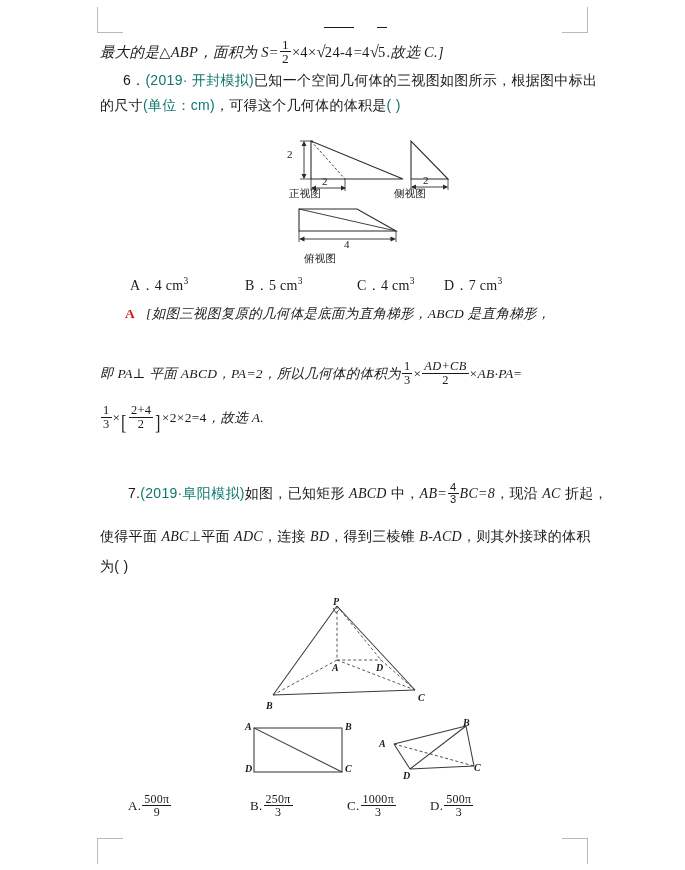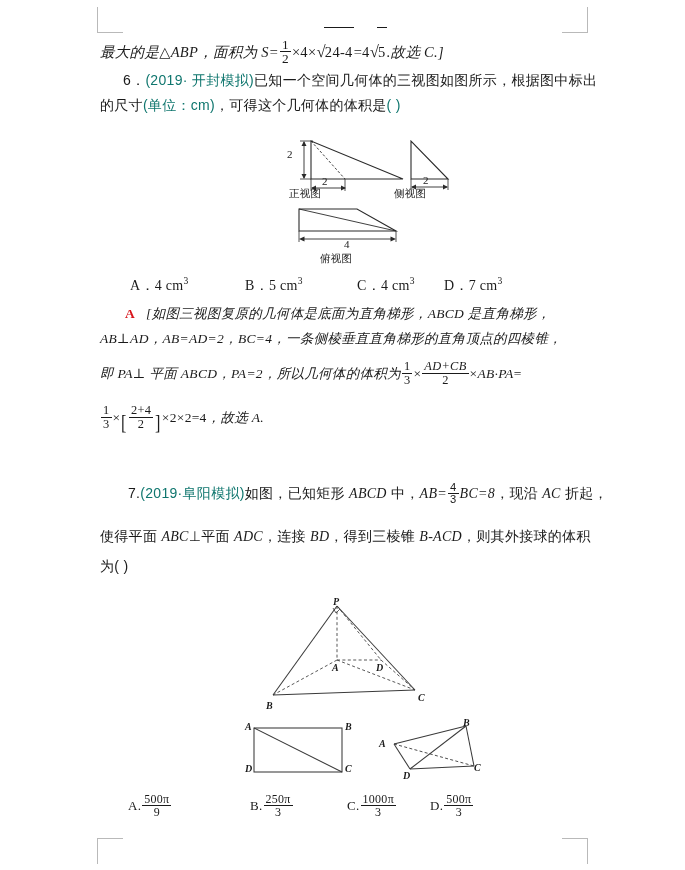--- a/index.html
+++ b/index.html
@@ -212,40 +212,37 @@
       <line x1="4" y1="4" x2="101" y2="26" stroke="#2a2a2a" stroke-width="0.9"></line>
 
       <line x1="6" y1="34" x2="99" y2="34" stroke="#2a2a2a" stroke-width="0.9"></line>
       <polygon points="4,34 9.5,31.5 9.5,36.5" fill="#2a2a2a"></polygon>
       <polygon points="101,34 95.5,31.5 95.5,36.5" fill="#2a2a2a"></polygon>
       <line x1="4" y1="26" x2="4" y2="37" stroke="#2a2a2a" stroke-width="0.8"></line>
       <line x1="101" y1="26" x2="101" y2="37" stroke="#2a2a2a" stroke-width="0.8"></line>
     </svg>
   </div>
   <div class="dimnum" style="left:344px; top:238px;">4</div>
-  <div class="figcap" style="left:320px; top:252px;">俯视图</div>
+  <div class="figcap" style="left:304px; top:252px;">俯视图</div>
 
   <div class="line" style="left:130px; top:276px; font-size:14px;">
     <span>A．</span><span>4 cm</span><sup class="exp">3</sup>
   </div>
   <div class="line" style="left:245px; top:276px; font-size:14px;">
     <span>B．</span><span>5 cm</span><sup class="exp">3</sup>
   </div>
   <div class="line" style="left:357px; top:276px; font-size:14px;">
     <span>C．</span><span>4 cm</span><sup class="exp">3</sup>
   </div>
   <div class="line" style="left:444px; top:276px; font-size:14px;">
     <span>D．</span><span>7 cm</span><sup class="exp">3</sup>
   </div>
 
   <div class="line kai" style="left:125px; top:306px; font-size:13.5px;">
     <span class="ans">A</span><span>&nbsp;&nbsp;&nbsp;</span><span>[如图三视图复原的几何体是底面为直角梯形，</span><span class="mathit">ABCD</span><span> 是直角梯形，</span>
-  </div>
-  <div class="line kai" style="left:100px; top:331px; font-size:13.5px;">
-    <span class="mathit">AB</span><span class="up">⊥</span><span class="mathit">AD</span><span>，</span><span class="mathit">AB=AD=2</span><span>，</span><span class="mathit">BC=4</span><span>，一条侧棱垂直直角梯形的直角顶点的四棱锥，</span>
   </div>
   <div class="line kai" style="left:100px; top:360px; font-size:13.5px;">
     <span>即 </span><span class="mathit">PA</span><span class="up">⊥</span><span> 平面 </span><span class="mathit">ABCD</span><span>，</span><span class="mathit">PA=2</span><span>，所以几何体的体积为</span><span class="frac up"><span class="num">1</span><span class="den">3</span></span><span class="up">×</span><span class="frac mathit"><span class="num">AD+CB</span><span class="den up">2</span></span><span class="up">×</span><span class="mathit">AB·PA</span><span class="up">=</span>
   </div>
   <div class="line kai" style="left:100px; top:404px; font-size:13.5px;">
     <span class="frac up"><span class="num">1</span><span class="den">3</span></span><span class="up">×</span><span class="bigbr">[</span><span class="frac up"><span class="num">2+4</span><span class="den">2</span></span><span class="bigbr">]</span><span class="up">×2×2=4</span><span>，故选 A.</span>
   </div>
 
   <div class="line hei" style="left:128px; top:482px; font-size:14px;">
     <span class="up">7</span><span class="up">.</span><span class="blue">(2019·阜阳模拟)</span><span>如图，已知矩形 </span><span class="mathit">ABCD</span><span> 中，</span><span class="mathit">AB=</span><span class="frac-sm up"><span class="num">4</span><span class="den">3</span></span><span class="mathit">BC=8</span><span>，现沿 </span><span class="mathit">AC</span><span> 折起，</span>

